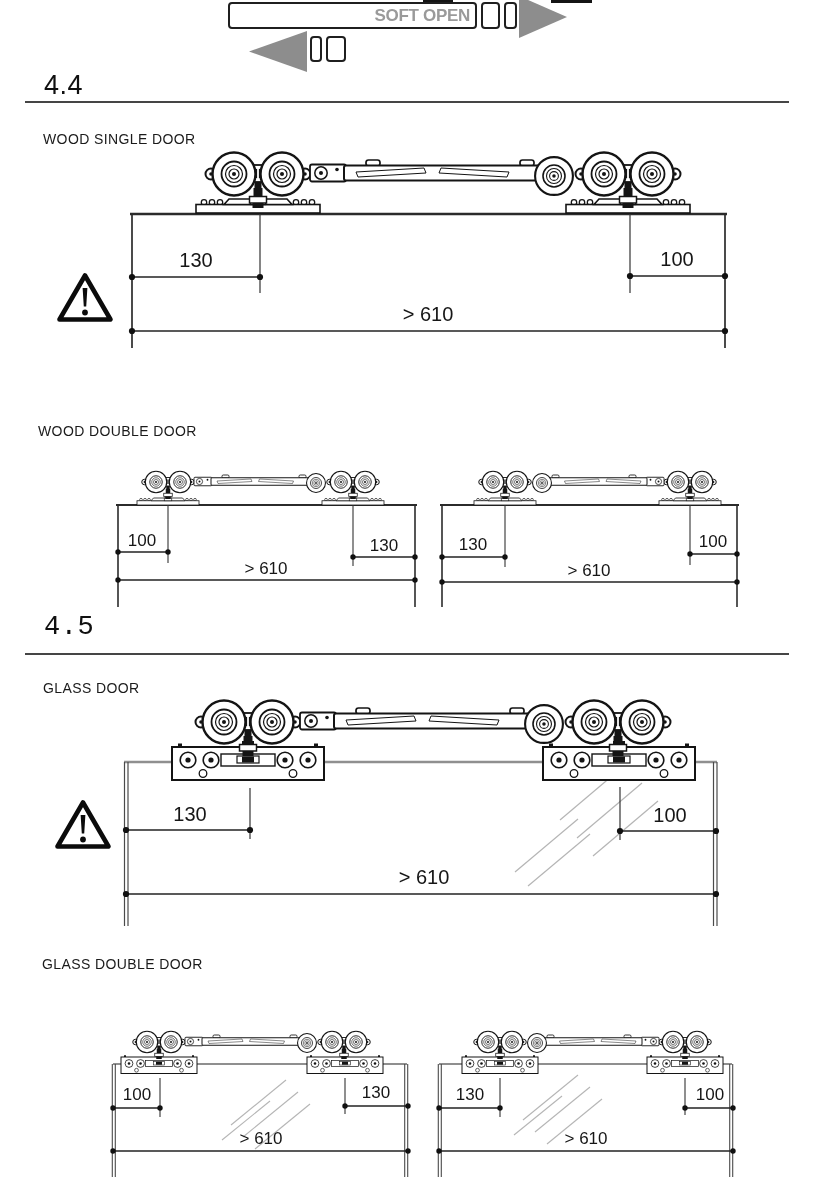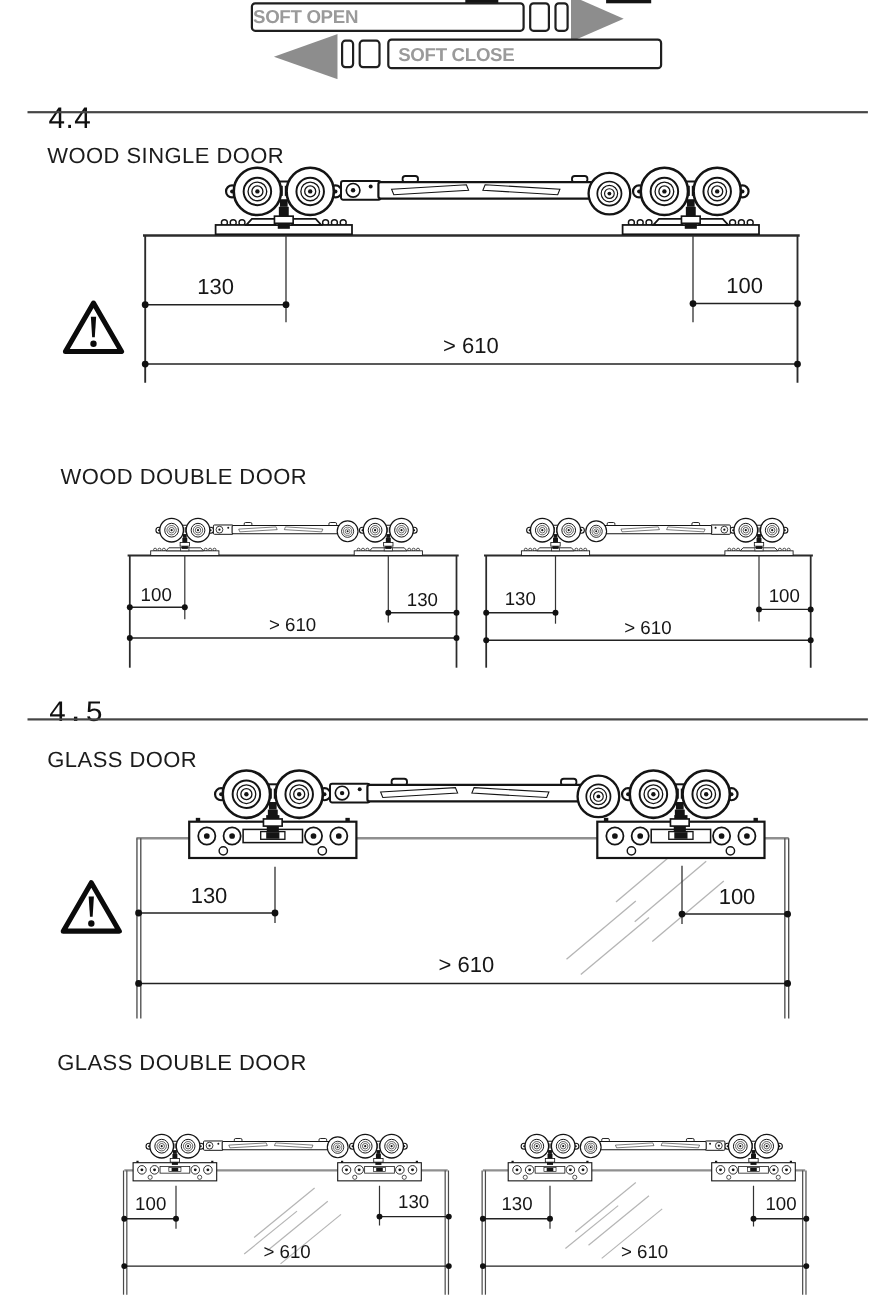--- a/index.html
+++ b/index.html
@@ -1,21 +1,21 @@
 <!DOCTYPE html>
 <html><head>
 <meta charset="utf-8">
 <style>
   html,body{margin:0;padding:0;background:#fff;}
   .page{position:relative;width:814px;height:1181px;background:#fff;overflow:hidden;
         font-family:"Liberation Sans",sans-serif;}
   .abs{position:absolute;}
-  .heading{font-size:27px;color:#101010;letter-spacing:.5px;margin-top:22px;}
+  .heading{font-size:27px;color:#101010;letter-spacing:.5px;}
   .rule{height:2px;background:#454545;}
-  .dlabel{font-size:20px;color:#1b1b1b;letter-spacing:.4px;}
+  .dlabel{font-size:14px;color:#1b1b1b;letter-spacing:.4px;}
   .bannerbox{box-sizing:border-box;border:2px solid #1f1f1f;border-radius:4px;background:#fff;}
   .bannertxt{font-weight:700;font-size:17px;color:#9a9a9a;letter-spacing:-.3px;}
   .topmark{background:#141414;}
   svg text{font-family:"Liberation Sans",sans-serif;fill:#161616;}
   .dimtxt{font-size:20px;}
   .dimtxt-s{font-size:17px;}
 </style>
 </head>
 <body>
 
@@ -100,37 +100,34 @@
         <path d="M24.6,15 L29.4,15 L28.2,33.5 L25.8,33.5 Z" fill="#0b0b0b"></path>
         <circle cx="27" cy="39.5" r="2.9" fill="#0b0b0b"></circle>
       </g>
     </defs>
   </svg>
 
   <div class="abs topmark" style="left:423px;top:0;width:30px;height:5px"></div>
   <div class="abs topmark" style="left:551px;top:0;width:41px;height:3px"></div>
 
   <div class="abs" style="left:0;top:0;width:814px;height:75px">
-    <div class="abs bannerbox" style="left:228px;top:2px;width:249px;height:27px;text-align:left;">
+    <div class="abs bannerbox" style="left:228px;top:2px;width:249px;height:27px;text-align:right;">
       <div class="bannertxt" style="line-height:24px;padding-right:5px;">SOFT OPEN</div>
     </div>
     <div class="abs bannerbox" style="left:481px;top:2px;width:19px;height:27px;"></div>
     <div class="abs bannerbox" style="left:504px;top:2px;width:13px;height:27px;"></div>
     <svg class="abs" style="left:519px;top:-4px" width="50" height="42">
       <polygon points="0,0 0,42 48,21" fill="#8d8d8d"></polygon>
     </svg>
 
     <svg class="abs" style="left:249px;top:31px" width="58" height="41">
       <polygon points="58,0 58,41 0,20.5" fill="#8d8d8d"></polygon>
     </svg>
     <div class="abs bannerbox" style="left:310px;top:36px;width:12px;height:26px;"></div>
     <div class="abs bannerbox" style="left:326px;top:36px;width:20px;height:26px;"></div>
-    <div class="abs bannerbox" style="left:352px;top:35px;width:250px;height:28px;">
-      <div class="bannertxt" style="line-height:25px;padding-left:8px;">SOFT CLOSE</div>
-    </div>
   </div>
 
   <div class="abs heading" style="left:44px;top:70px;">4.4</div>
   <div class="abs rule" style="left:25px;top:101px;width:764px;"></div>
   <div class="abs dlabel" style="left:43px;top:131px;">WOOD SINGLE DOOR</div>
 
   <svg class="abs" style="left:0;top:145px" width="814" height="210" viewBox="0 0 814 210">
     <line x1="130" y1="69" x2="727" y2="69" stroke="#2b2b2b" stroke-width="2.3"></line>
     <line x1="132" y1="69" x2="132" y2="203" stroke="#2b2b2b" stroke-width="1.7"></line>
     <line x1="725" y1="69" x2="725" y2="203" stroke="#2b2b2b" stroke-width="1.7"></line>
@@ -157,21 +154,21 @@
       <line x1="132" y1="186" x2="725" y2="186" stroke="#222" stroke-width="1.4"></line>
       <circle cx="132" cy="186" r="3.1" fill="#111"></circle>
         <circle cx="725" cy="186" r="3.1" fill="#111"></circle>
       <text class="dimtxt" x="428" y="176" text-anchor="middle">&gt; 610</text>
     </g>
     <g transform="translate(58,128)">
         <use href="#warn"></use>
       </g>
   </svg>
 
-  <div class="abs dlabel" style="left:55px;top:423px;">WOOD DOUBLE DOOR</div>
+  <div class="abs dlabel" style="left:38px;top:423px;">WOOD DOUBLE DOOR</div>
 
   <svg class="abs" style="left:0;top:450px" width="814" height="160" viewBox="0 0 814 160">
 
     <g>
       <line x1="116" y1="55" x2="417" y2="55" stroke="#2b2b2b" stroke-width="2"></line>
       <line x1="118" y1="55" x2="118" y2="157" stroke="#2b2b2b" stroke-width="1.6"></line>
       <line x1="415" y1="55" x2="415" y2="157" stroke="#2b2b2b" stroke-width="1.6"></line>
       <use href="#wood-plate" transform="translate(168,51) scale(0.5)"></use>
       <use href="#wood-plate" transform="translate(353,51) scale(0.5)"></use>
       <g transform="translate(168,32) scale(0.5)">
@@ -259,21 +256,21 @@
       <line x1="126" y1="234" x2="716" y2="234" stroke="#222" stroke-width="1.4"></line>
       <circle cx="126" cy="234" r="3.1" fill="#111"></circle>
         <circle cx="716" cy="234" r="3.1" fill="#111"></circle>
       <text class="dimtxt" x="424" y="224" text-anchor="middle">&gt; 610</text>
     </g>
     <g transform="translate(56,140)">
         <use href="#warn"></use>
       </g>
   </svg>
 
-  <div class="abs dlabel" style="left:52px;top:956px;">GLASS DOUBLE DOOR</div>
+  <div class="abs dlabel" style="left:42px;top:956px;">GLASS DOUBLE DOOR</div>
 
   <svg class="abs" style="left:0;top:1000px" width="814" height="181" viewBox="0 0 814 181">
 
     <g>
       <line x1="113" y1="64" x2="407" y2="64" stroke="#8f8f8f" stroke-width="2"></line>
       <line x1="112.3" y1="64" x2="112.3" y2="177" stroke="#4a4a4a" stroke-width="1.1"></line>
       <line x1="115.3" y1="64" x2="115.3" y2="177" stroke="#4a4a4a" stroke-width="1.1"></line>
       <line x1="404.7" y1="64" x2="404.7" y2="177" stroke="#4a4a4a" stroke-width="1.1"></line>
       <line x1="407.7" y1="64" x2="407.7" y2="177" stroke="#4a4a4a" stroke-width="1.1"></line>
       <g stroke="#b5b5b5" stroke-width="1.1">

